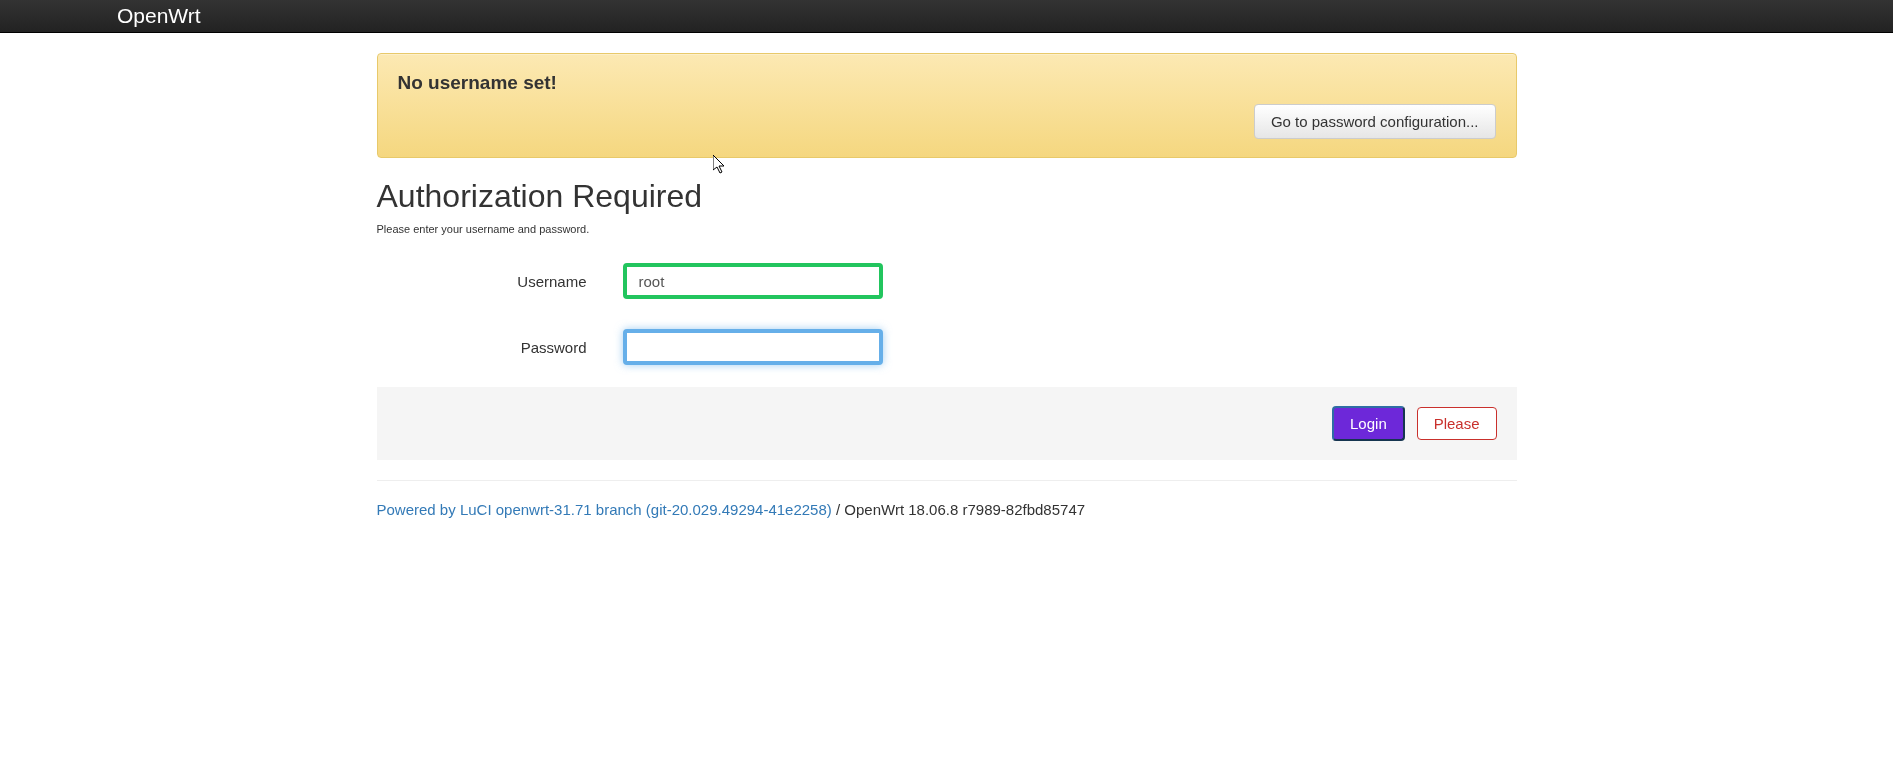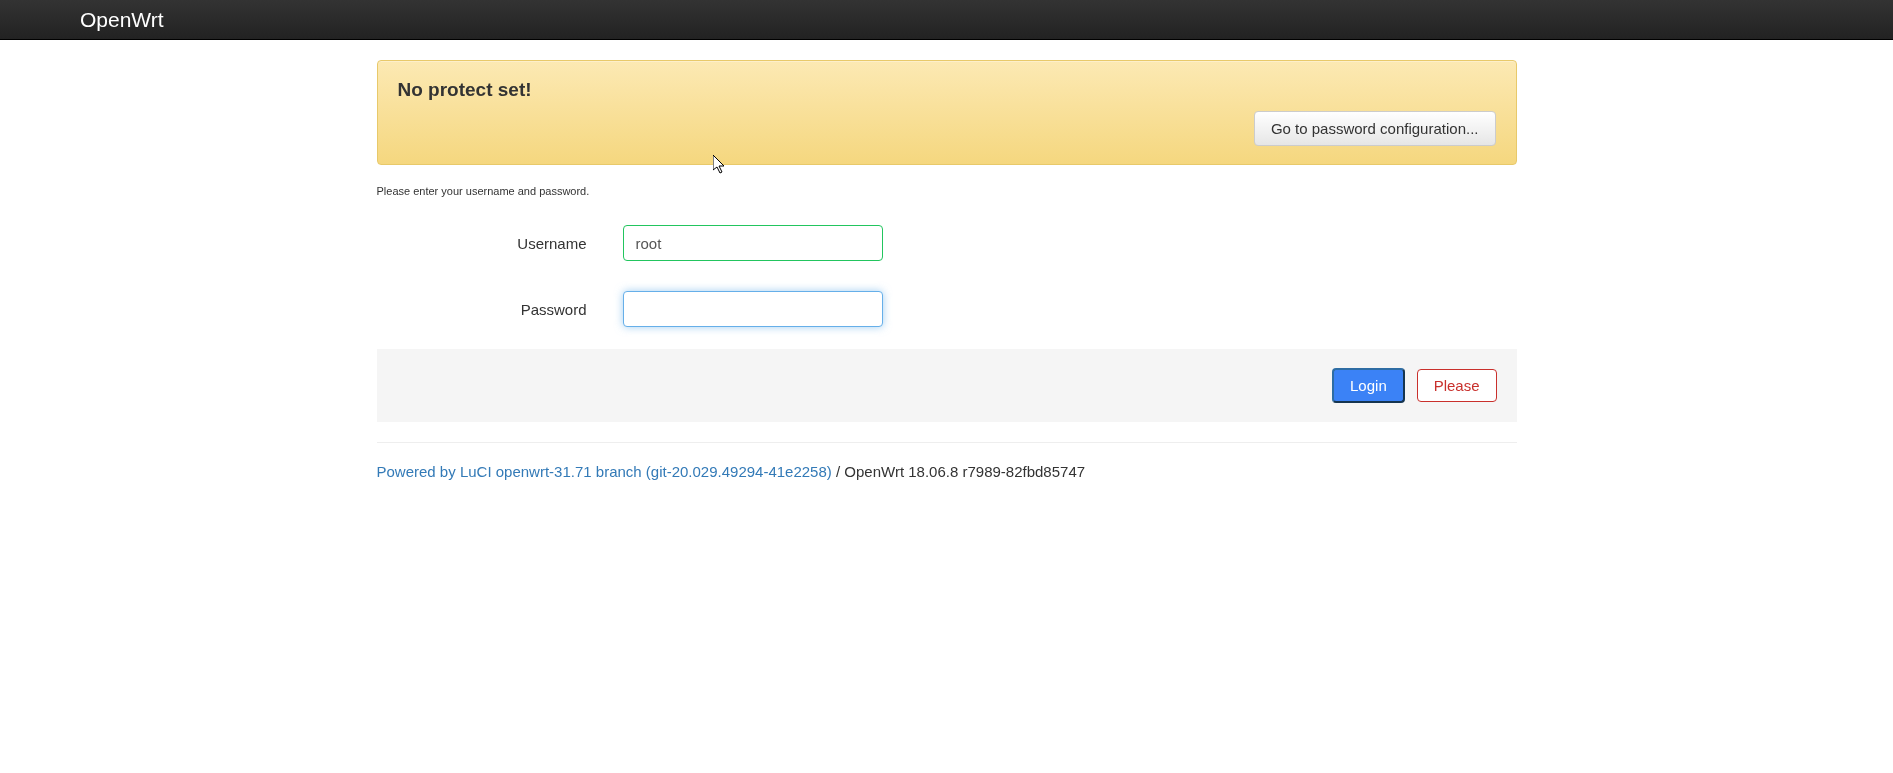--- a/index.html
+++ b/index.html
@@ -9,24 +9,24 @@
     }
     body {
       font-family: "Helvetica Neue", Helvetica, Arial, sans-serif;
       font-size: 14px;
       color: #333;
       background: #fff;
     }
     .navbar {
       background: linear-gradient(to bottom, #333 0%, #222 100%);
       border-bottom: 1px solid #000;
-      height: 40px;
+      height: 33px;
       display: flex;
       align-items: center;
-      padding: 0 80px;
+      padding: 0 117px;
     }
     .brand {
       color: #fff;
       font-size: 21px;
       font-weight: 500;
       text-decoration: none;
     }
     .container {
       max-width: 1170px;
       margin: 0 auto;
@@ -90,41 +90,41 @@
       text-align: right;
       padding-right: 20px;
       font-size: 15px;
       color: #333;
     }
     .form-input {
       width: 260px;
       height: 36px;
       padding: 6px 12px;
       font-size: 15px;
-      border: 1px solid #22c55e;
+      border: 4px solid #22c55e;
       border-radius: 4px;
       color: #555;
       background: #fff;
     }
     .form-input.focused {
       border-color: #66afe9;
       outline: 0;
       box-shadow: 0 0 8px rgba(102,175,233,0.6);
     }
     .form-input::placeholder {
       color: #999;
     }
     .form-actions {
       background: #f5f5f5;
       padding: 19px 20px;
       margin-top: 20px;
       text-align: right;
     }
     .btn-primary {
-      background: #3b82f6;
+      background: #6d28d9;
       border-color: #2e6da4;
       color: #fff;
       padding: 7px 16px;
       font-size: 15px;
       border-radius: 4px;
       cursor: pointer;
       margin-right: 8px;
     }
     .btn-reset {
       background: #fff;
@@ -161,26 +161,27 @@
 </head>
 <body>
 
 <div class="navbar">
   <a class="brand">OpenWrt</a>
 </div>
 
 <div class="container">
 
   <div class="alert">
-    <h4>No protect set!</h4>
+    <h4>No username set!</h4>
     <div class="btn-row">
       <button class="btn">Go to password configuration...</button>
     </div>
   </div>
 
+  <h2>Authorization Required</h2>
   <p class="lead">Please enter your username and password.</p>
 
   <div class="form-row">
     <label class="form-label">Username</label>
     <input type="text" class="form-input" value="root" style="">
   </div>
 
   <div class="form-row">
     <label class="form-label">Password</label>
     <input type="password" class="form-input focused" value="" style="">

